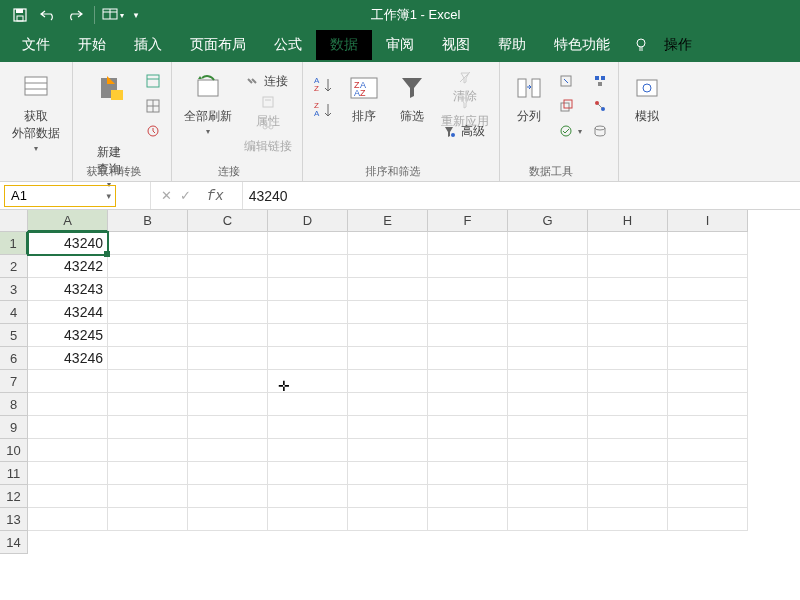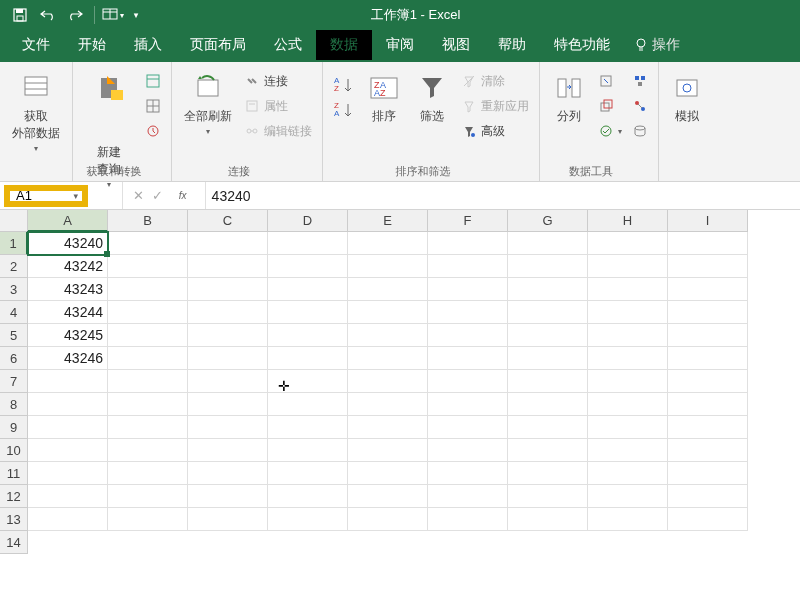--- a/index.html
+++ b/index.html
@@ -7,40 +7,40 @@
 
 .titlebar { background: #217346; height: 30px; display: flex; align-items: center; color: #fff; font-size: 12px; }
 .qat { display: flex; align-items: center; gap: 4px; padding: 0 8px; }
 .qat-item { width: 24px; height: 24px; display: flex; align-items: center; justify-content: center; cursor: pointer; }
 .qat-sep { width: 1px; height: 18px; background: rgba(255,255,255,0.3); margin: 0 2px; }
 .title-text { flex: 1; text-align: center; font-size: 13px; }
 
 .tabbar { background: #217346; height: 32px; display: flex; align-items: flex-start; padding: 0 8px; }
 .tab { color: #fff; padding: 6px 14px; font-size: 14px; cursor: pointer; }
 .tab.active { background: #000000; color: #217346; }
-.tab-tell { display: flex; align-items: center; color: #e5e5e5; padding: 6px 10px; gap: 4px; font-size: 14px; }
+.tab-tell { display: flex; align-items: center; color: #000000; padding: 6px 10px; gap: 16px; font-size: 14px; }
 
 .ribbon { background: #f3f3f3; height: 120px; border-bottom: 1px solid #d4d4d4; display: flex; }
 .rgroup { border-right: 1px solid #d4d4d4; padding: 4px 8px 16px 8px; display: flex; flex-direction: column; position: relative; }
 .rgroup-label { position: absolute; bottom: 2px; left: 0; right: 16px; text-align: center; font-size: 11px; color: #666; }
 .rgroup-body { flex: 1; display: flex; align-items: flex-start; gap: 6px; }
 .bigbtn { display: flex; flex-direction: column; align-items: center; justify-content: flex-start; width: 56px; cursor: pointer; font-size: 12px; color: #444; text-align: center; padding-top: 4px; gap: 2px; }
 .bigbtn .ic { width: 36px; height: 36px; display: flex; align-items: center; justify-content: center; }
 .smallcol { display: flex; flex-direction: column; gap: 3px; padding-top: 4px; }
 .smallbtn { display: flex; align-items: center; gap: 4px; font-size: 12px; color: #444; cursor: pointer; height: 22px; padding: 0 2px; }
-.smallbtn.disabled { color: #aaa; cursor: default; }
+.smallbtn.disabled { color: #aaa; cursor: default; flex-direction: column; }
 .ic16 { width: 16px; height: 16px; display: flex; align-items: center; justify-content: center; }
 .dropdown-caret { font-size: 8px; color: #666; }
 
 .formula-row { height: 28px; border-bottom: 1px solid #d4d4d4; display: flex; align-items: center; background: #fff; }
-.namebox { width: 84px; height: 22px; margin: 0 4px; border: 6px solid #eab308; display: flex; align-items: center; padding: 0 6px; font-size: 13px; position: relative; }
+.namebox { width: 112px; height: 22px; margin: 0 4px; border: 1px solid #eab308; display: flex; align-items: center; padding: 0 6px; font-size: 13px; position: relative; }
 .namebox::after { content: "▾"; position: absolute; right: 4px; font-size: 9px; color: #666; }
 .fx-btns { display: flex; align-items: center; gap: 8px; padding: 0 10px; border-left: 1px solid #e0e0e0; border-right: 1px solid #e0e0e0; height: 100%; }
 .fx-btn { color: #aaa; font-size: 13px; cursor: pointer; }
-.fx-label { font-style: italic; color: #666; font-size: 10px; padding: 0 8px; }
+.fx-label { font-style: italic; color: #666; font-size: 14px; padding: 0 8px; font-family: Liberation Mono, monospace; }
 .formula-input { flex: 1; font-size: 14px; padding: 0 6px; color: #222; }
 .corner { width: 28px; height: 22px; background: #f0f0f0; border-right: 1px solid #ccc; border-bottom: 1px solid #ccc; }
 .colheads { display: flex; height: 22px; }
 .colhead { width: 80px; background: #f0f0f0; border-right: 1px solid #ccc; border-bottom: 1px solid #ccc; display: flex; align-items: center; justify-content: center; font-size: 13px; color: #444; }
 .colhead.sel { background: #d5e3cf; border-bottom: 2px solid #217346; }
 .rowheads { display: flex; flex-direction: column; }
 .rowhead { width: 28px; height: 23px; background: #f0f0f0; border-right: 1px solid #ccc; border-bottom: 1px solid #ccc; display: flex; align-items: center; justify-content: center; font-size: 13px; color: #444; }
 .rowhead.sel { background: #d5e3cf; border-right: 2px solid #217346; }
 .cells { position: relative; }
 .row { display: flex; }

